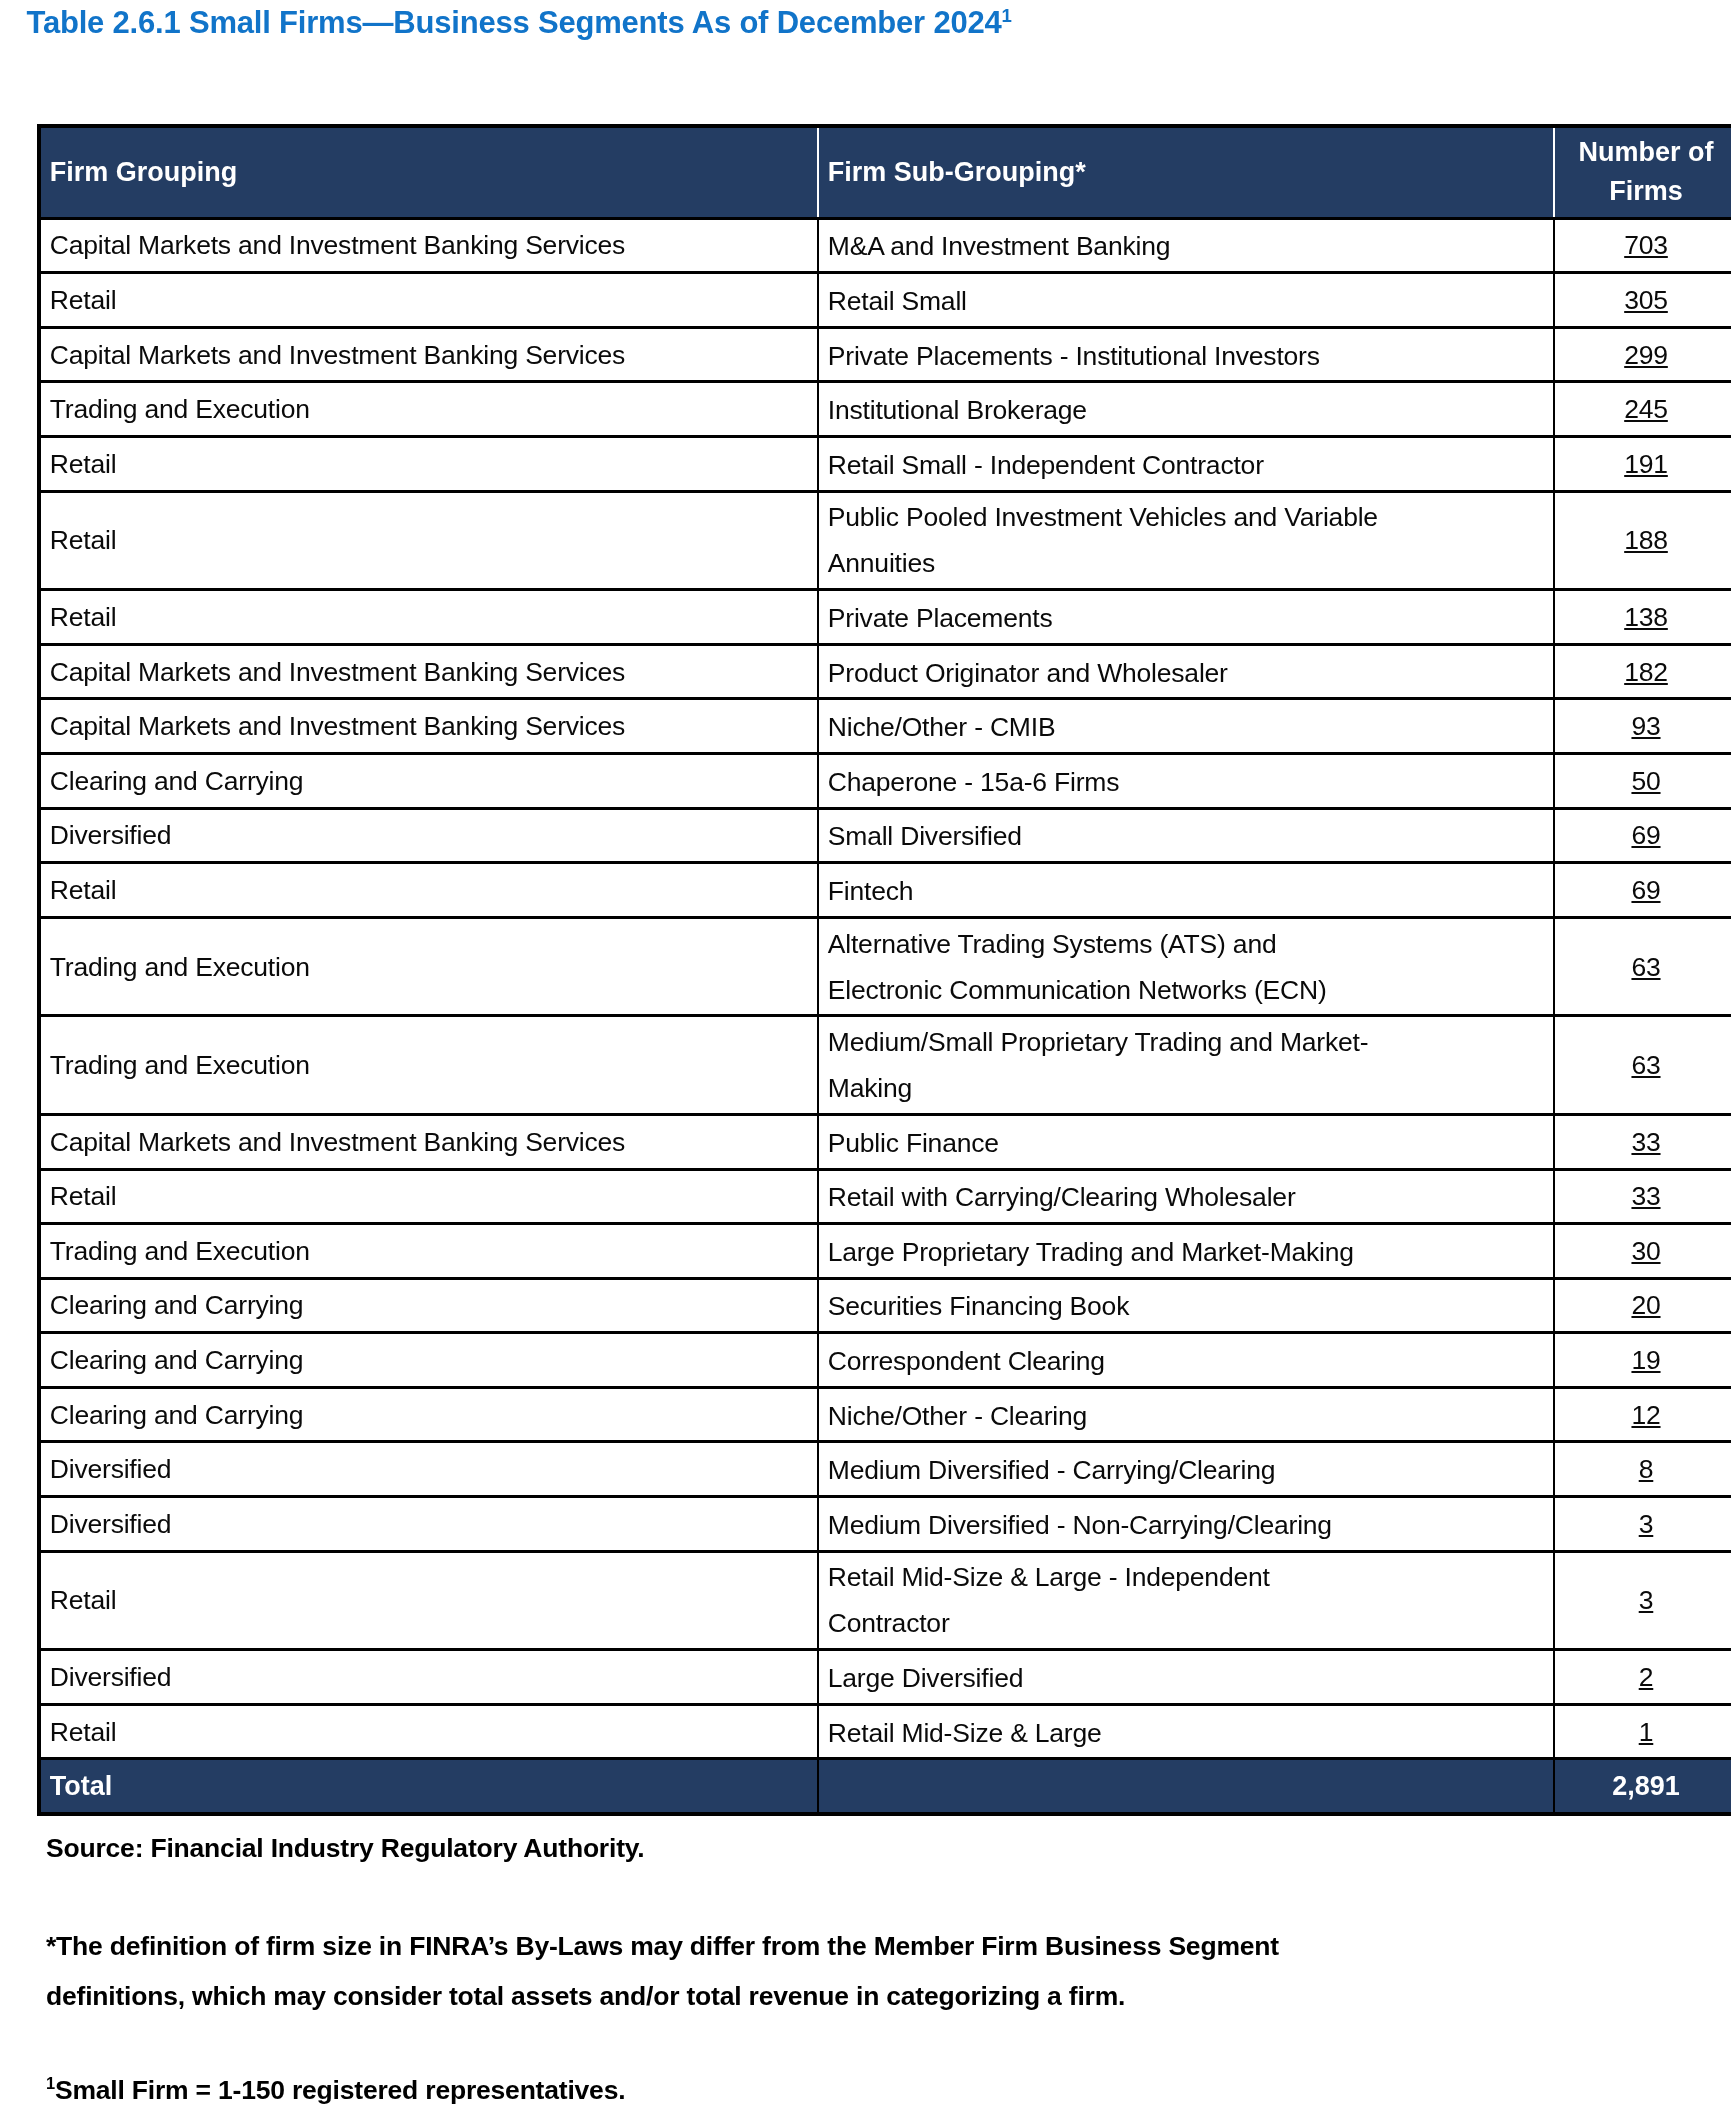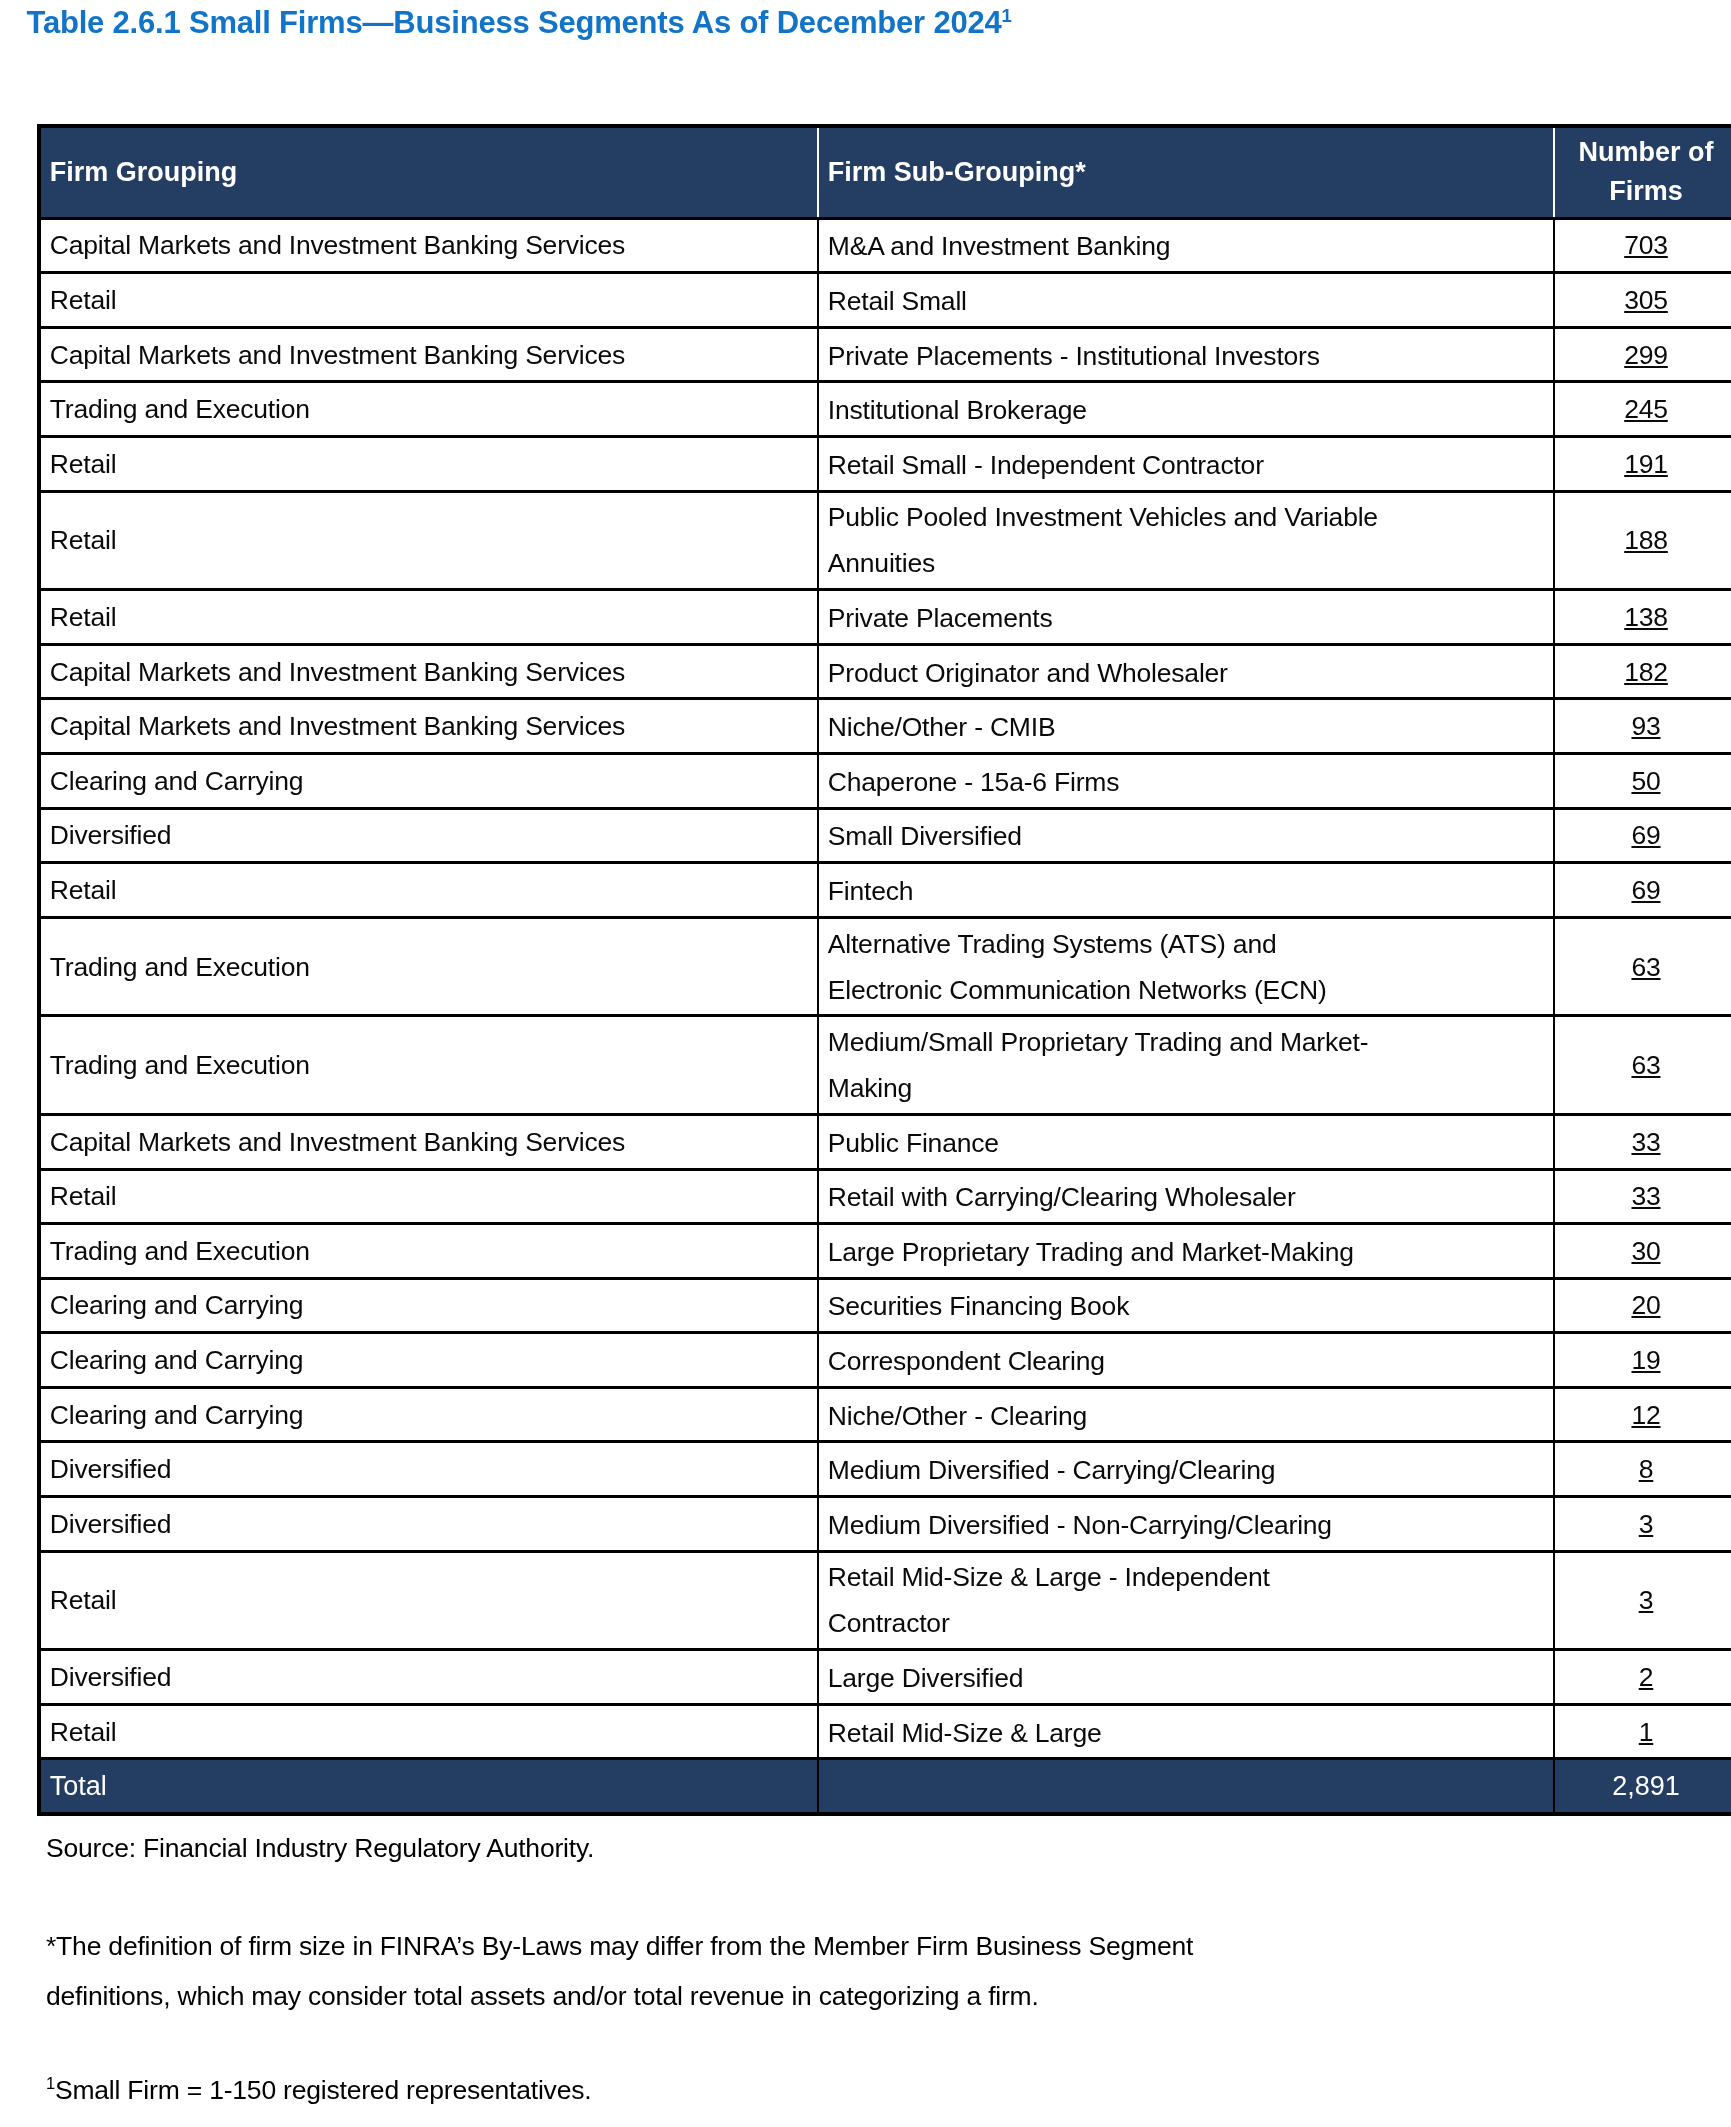--- a/index.html
+++ b/index.html
@@ -49,32 +49,33 @@
     border-top-width: 3.5px;
     border-bottom-width: 3.5px;
     vertical-align: middle;
     letter-spacing: -0.2px;
   }
   tbody td.col-num { text-align: center; padding: 1.8px 3.5px; text-decoration: underline; }
   td .wrapcap { display: inline-block; max-width: 556px; vertical-align: middle; }
   tfoot td {
     background: var(--header_navy, #243D63);
     color: var(--white, #fff);
-    font-size: 27px; font-weight: normal;
+    font-size: 27px; font-weight: bold;
     height: 48px;
     padding: 1.8px 8.8px;
     border: 2.6px solid var(--border_black, #000);
     border-top-width: 3.5px;
     vertical-align: middle;
   }
   tfoot td.col-num { text-align: center; padding: 1.8px 3.5px; }
   .note {
     position: absolute; left: 46px;
     font-size: 26.5px; color: #000;
     letter-spacing: -0.2px;
+    font-weight: bold;
   }
   .note-source { top: 1833px; }
   .note-asterisk { top: 1921px; width: 1235px; line-height: 50px; }
   .note-footnote1 { top: 2075px; text-align: right; }
   .note sup { font-size: 0.62em; vertical-align: super; line-height: 0; }
 </style>
 </head>
 <body>
 
 <div class="page-title">

